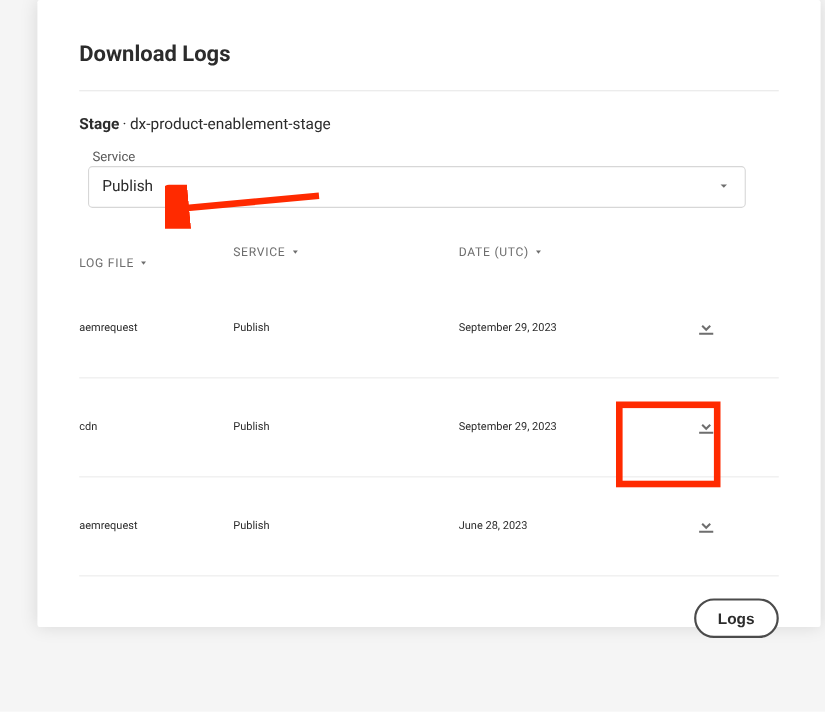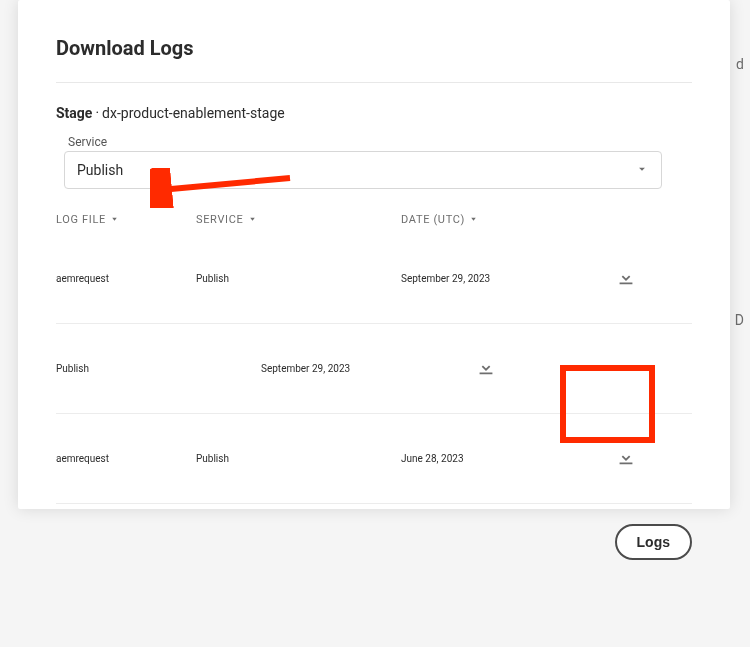--- a/index.html
+++ b/index.html
@@ -17,23 +17,23 @@
       background: #f5f5f5;
     }
     .backdrop .edge-text {
       position: absolute;
       color: #6c6c6c;
       font-size: 14px;
     }
     .modal {
       position: absolute;
       top: 0;
-      left: 18px;
+      left: 34px;
       width: 712px;
-      height: 509px;
+      height: 570px;
       background: #fff;
       box-shadow: 0 0 16px rgba(0,0,0,0.12);
       border-radius: 2px;
       padding: 36px 38px 30px 38px;
       display: flex;
       flex-direction: column;
     }
     .title {
       font-size: 20px;
       font-weight: 700;
@@ -81,21 +81,21 @@
       width: 14px; height: 14px; fill: #6e6e6e;
     }
     .columns {
       display: flex;
       padding: 16px 0 8px 0;
       font-size: 11px;
       letter-spacing: 0.06em;
       color: #6e6e6e;
     }
     .columns .col { display:flex; align-items:center; gap:4px; }
-    .col-logfile { width: 140px; }
+    .col-logfile { width: 140px; margin-top: 20px; }
     .col-service { width: 205px; }
     .col-date    { width: 180px; }
     .sort-icon svg { width: 9px; height: 9px; fill: #6e6e6e; }
     .scrollbar {
       height: 16px;
       background: #f4f4f4;
       border-radius: 0;
       width: 560px;
       margin-bottom: 0;
     }
@@ -213,20 +213,21 @@
         <button class="dl-btn">
           <span>
             <svg viewBox="0 0 24 24">
                 <path d="M12 3v10.6l3.3-3.3 1.4 1.4L12 16.4l-4.7-4.7 1.4-1.4L12 13.6V3h0zM5 18h14v2H5z"></path>
               </svg>
           </span>
         </button>
       </div>
     </div>
     <div class="row">
+      <div class="cell-logfile">cdn</div>
       <div class="cell-service">Publish</div>
       <div class="cell-date">September 29, 2023</div>
       <div class="cell-dl">
         <button class="dl-btn">
           <span>
             <svg viewBox="0 0 24 24">
                 <path d="M12 3v10.6l3.3-3.3 1.4 1.4L12 16.4l-4.7-4.7 1.4-1.4L12 13.6V3h0zM5 18h14v2H5z"></path>
               </svg>
           </span>
         </button>

